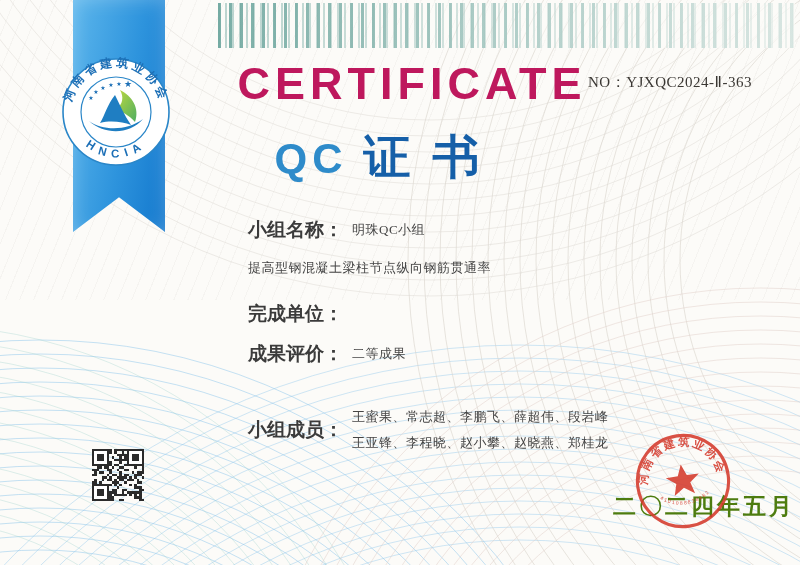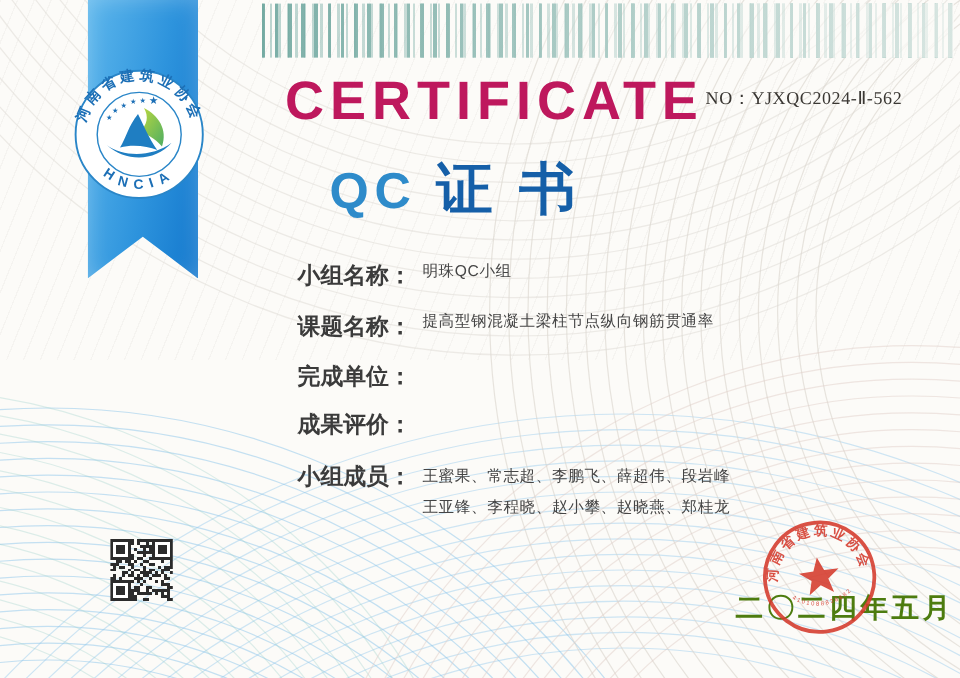--- a/index.html
+++ b/index.html
@@ -51,25 +51,25 @@
   }
   .subtitle .qc{font-size:42px;font-weight:700;letter-spacing:5px;color:#2e8bca;}
   .subtitle .cn{font-family:"Liberation Serif", serif;font-size:47px;font-weight:700;letter-spacing:22px;color:#155fa8;text-align:right;}
 
   .cert-no{
     position:absolute;left:588px;top:73px;z-index:3;
     font-family:"Liberation Serif", serif;font-size:15px;color:#3a3733;letter-spacing:0.5px;white-space:nowrap;
   }
 
   
-  .field-row{position:absolute;left:248px;z-index:3;display:flex;align-items:flex-start;white-space:nowrap;}
+  .field-row{position:absolute;left:248px;z-index:3;display:flex;align-items:center;white-space:nowrap;font-family:Liberation Serif, serif;}
   .field-row .lbl{width:104px;font-size:19px;font-weight:700;color:#3b3b3b;flex:0 0 104px;}
   .field-row .val{font-size:13px;color:#454545;letter-spacing:0.5px;}
   .field-row .val .line{line-height:26px;}
-  .row-1{top:217px;} .row-2{top:259px;} .row-3{top:301px;} .row-4{top:341px;} .row-5{top:384px;}
+  .row-1{top:217px;} .row-2{top:259px;} .row-3{top:301px;} .row-4{top:341px;} .row-5{top:404px;}
 
   
   .qr{position:absolute;left:92px;top:449px;width:52px;height:52px;z-index:2;}
 
   
   .date{
     position:absolute;left:613px;top:491px;z-index:3;
     font-family:"Liberation Serif", serif;font-size:23px;font-weight:700;
     color:#4d7c0f;letter-spacing:3px;white-space:nowrap;
   }
@@ -211,35 +211,35 @@
       <path d="M -27,9 C -13,19 11,19 27,7 C 13,23 -11,23 -27,9 Z" fill="#1f7ec2"></path>
     </g>
   </svg>
 </div>
 
 <div class="title">CERTIFICATE</div>
 <div class="subtitle">
   <span class="qc">QC</span>
   <span class="cn">证书</span>
 </div>
-<div class="cert-no">NO：YJXQC2024-Ⅱ-562</div>
+<div class="cert-no">NO：YJXQC2024-Ⅱ-363</div>
 
 <div class="field-row row-1">
   <span class="lbl">小组名称：</span>
   <span class="val">明珠QC小组</span>
 </div>
 <div class="field-row row-2">
-  <span class="lbl">课题名称：</span>
   <span class="val">提高型钢混凝土梁柱节点纵向钢筋贯通率</span>
 </div>
 <div class="field-row row-3">
   <span class="lbl">完成单位：</span>
 </div>
 <div class="field-row row-4">
   <span class="lbl">成果评价：</span>
+  <span class="val">二等成果</span>
 </div>
 <div class="field-row row-5">
   <span class="lbl">小组成员：</span>
   <span class="val">
     <div class="line">王蜜果、常志超、李鹏飞、薛超伟、段岩峰</div>
     <div class="line">王亚锋、李程晓、赵小攀、赵晓燕、郑桂龙</div>
   </span>
 </div>
 
 <div class="qr" id="qr"><svg width="52" height="52" viewBox="0 0 21 21" shape-rendering="crispEdges" xmlns="http://www.w3.org/2000/svg">

